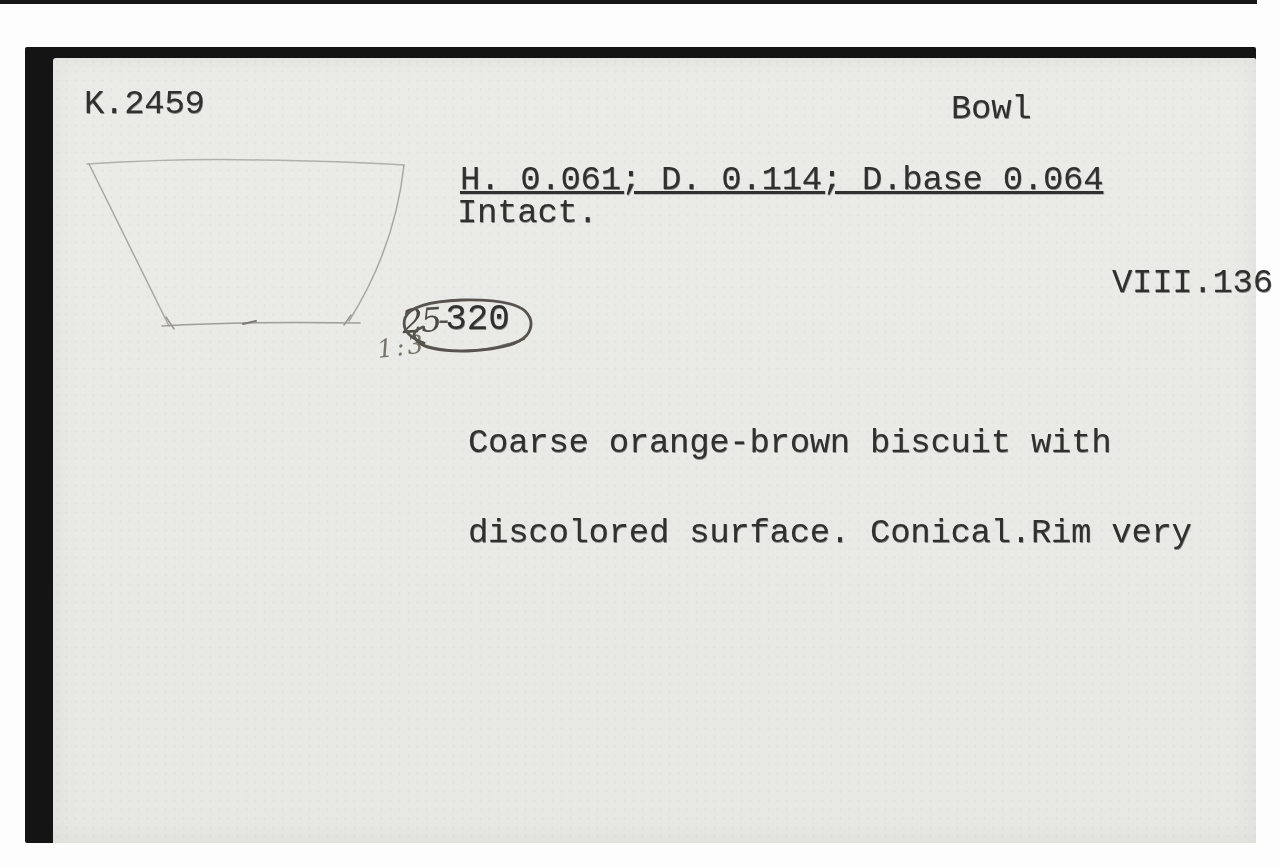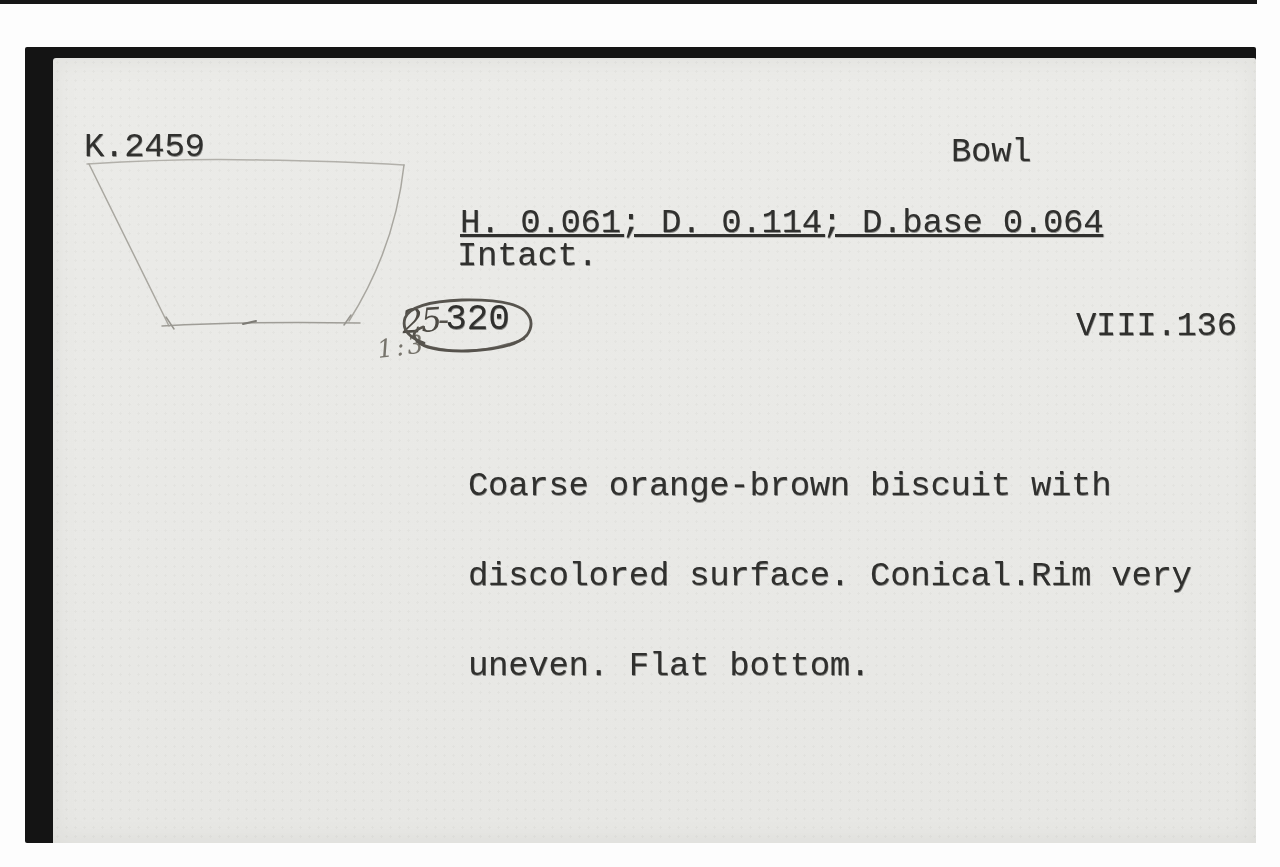--- a/index.html
+++ b/index.html
@@ -31,21 +31,20 @@
   }
   .tw{
     position:absolute;
     font-family:"Liberation Mono",monospace;
     font-size:34px;
     line-height:34px;
     letter-spacing:-0.3px;
     color:#30302e;
     white-space:pre;
     text-shadow:0.5px 0.5px 0.6px rgba(48,48,46,0.5);
-    margin-top:43px;
   }
   .desc{line-height:30px;}
   .desc div{height:30px;}
   .hand{
     font-family:"DejaVu Serif",serif;
     font-style:italic;
     color:#4e4b45;
     white-space:pre;
   }
   .circled-row{
@@ -94,35 +93,34 @@
 
   <div class="tw" style="left:84px;top:87px;">K.2459</div>
 
   <div class="tw" style="left:951px;top:92px;">Bowl</div>
 
   <div class="tw" style="left:460px;top:163px;text-decoration:underline;">H. 0.061; D. 0.114; D.base 0.064</div>
 
   <div class="tw" style="left:457px;top:196px;">Intact.</div>
 
 
-  <div class="tw" style="left:1076px;top:266px;text-align:center;">VIII.136</div>
+  <div class="tw" style="left:1112px;top:266px;text-align:center;">VIII.136</div>
 
 
   <div class="circled-row">
     <span class="hand reg-prefix">25</span>
     <span class="hand reg-dash">-</span>
     <span class="reg-typed">320</span>
   </div>
 
   <div class="scale-note">1:3</div>
 
   <div class="tw desc" style="left:468px;top:368px;">
     <div>Coarse orange-brown biscuit with</div>
     <div>discolored surface. Conical.Rim very</div>
-    <div>uneven. Flat bottom.</div>
   </div>
 
   <svg class="sketch-svg" viewBox="0 0 1280 867">
 
     <g fill="none" stroke="#a9a7a0" stroke-width="1.5" stroke-linecap="round">
 
       <path d="M 87 164 Q 180 158 260 160 Q 340 161 404 165" stroke="#b2b0aa"></path>
 
       <path d="M 89 164 Q 128 243 169 326"></path>
 

